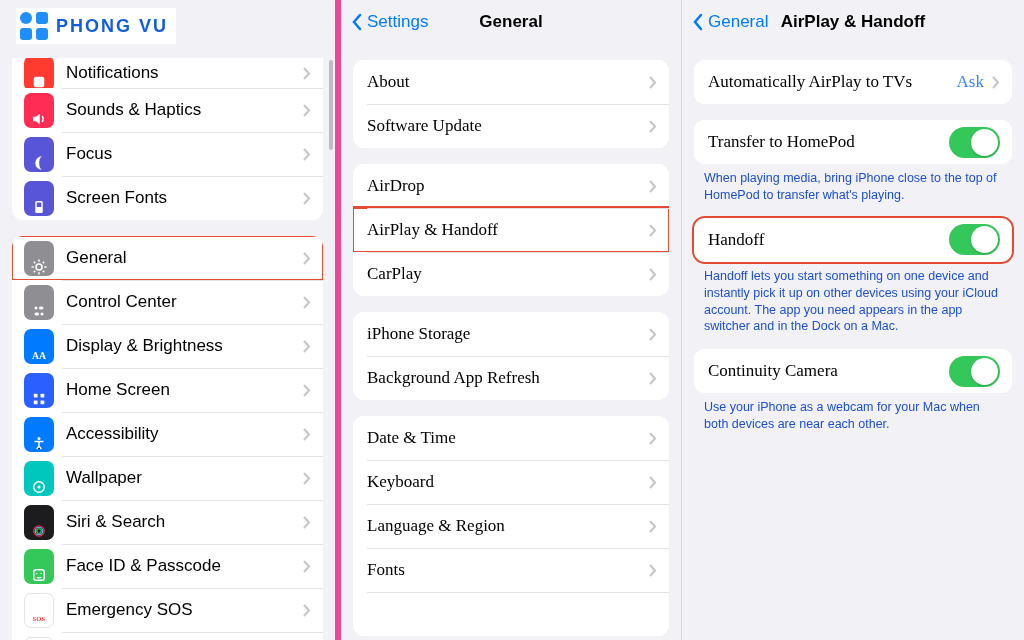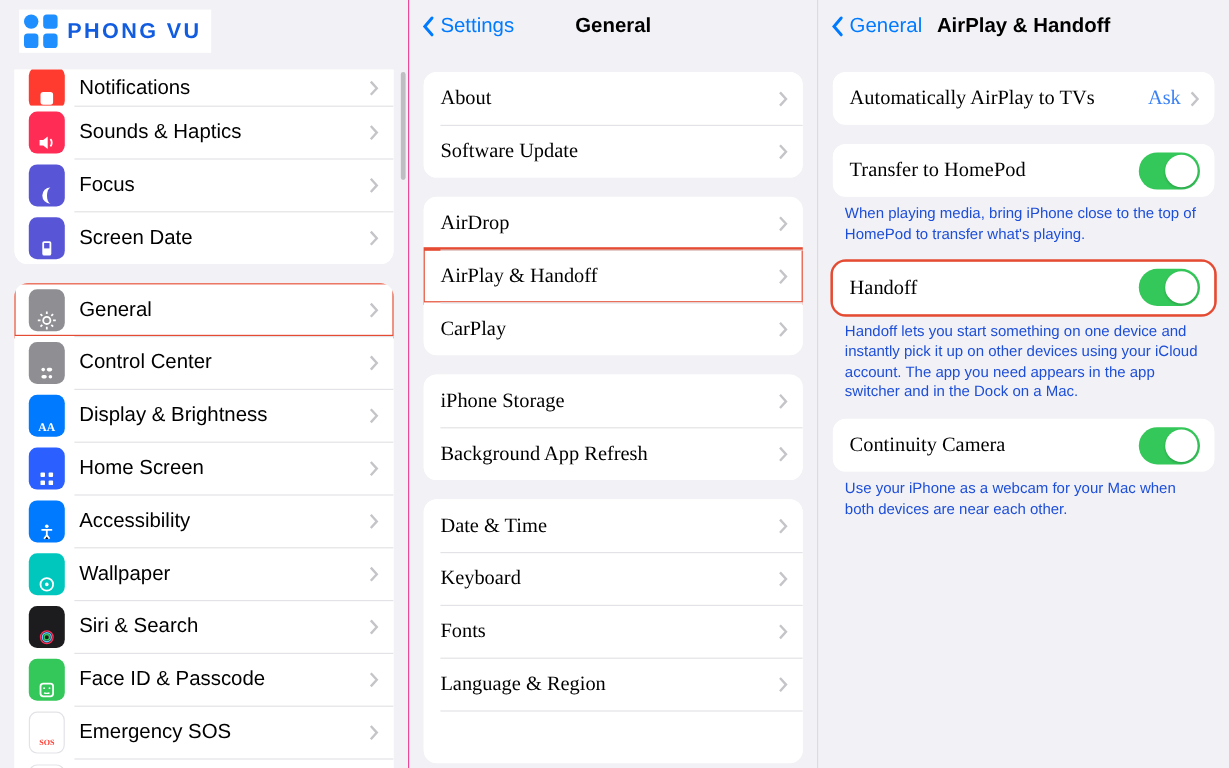--- a/index.html
+++ b/index.html
@@ -10,21 +10,21 @@
     height: 640px;
     overflow: hidden;
     position: relative;
     display: flex;
   }
   .panel {
     height: 640px;
     overflow: hidden;
     background: #f2f2f6;
   }
-  .panel.p1 { width: 341px; border-right: 1px solid #ec4899; }
+  .panel.p1 { width: 341px; border-right: 6px solid #ec4899; }
   .panel.p2 { width: 341px; border-right: 1px solid #d6d6da; }
   .panel.p3 { width: 342px; }
   .logo {
     position: absolute;
     top: 8px; left: 16px;
     display: flex; align-items: center; gap: 8px;
     z-index: 5;
     background: #fff;
     padding: 4px 8px 4px 4px;
   }
@@ -148,21 +148,21 @@
             <path d="M1 1l5 5.5L1 12"></path>
           </svg>
       </div>
       <div class="row">
         <div class="icon bg-indigo">
             <svg viewBox="0 0 24 24">
               <rect x="7" y="4" width="10" height="16" rx="2" fill="#fff"></rect>
               <rect x="9" y="6" width="6" height="6" fill="#5856d6"></rect>
             </svg>
           </div>
-        <div class="label">Screen Date</div>
+        <div class="label">Screen Fonts</div>
         <svg class="chev" viewBox="0 0 8 13">
             <path d="M1 1l5 5.5L1 12"></path>
           </svg>
       </div>
     </div>
 
     <div class="group">
       <div class="row hl">
         <div class="icon bg-gray">
             <svg viewBox="0 0 24 24">
@@ -354,27 +354,27 @@
           <path d="M1 1l5 5.5L1 12"></path>
         </svg>
     </div>
     <div class="row noicon">
       <div class="label">Keyboard</div>
       <svg class="chev" viewBox="0 0 8 13">
           <path d="M1 1l5 5.5L1 12"></path>
         </svg>
     </div>
     <div class="row noicon">
+      <div class="label">Language &amp; Region</div>
+      <svg class="chev" viewBox="0 0 8 13">
+          <path d="M1 1l5 5.5L1 12"></path>
+        </svg>
+    </div>
+    <div class="row noicon">
       <div class="label">Fonts</div>
-      <svg class="chev" viewBox="0 0 8 13">
-          <path d="M1 1l5 5.5L1 12"></path>
-        </svg>
-    </div>
-    <div class="row noicon">
-      <div class="label">Language &amp; Region</div>
       <svg class="chev" viewBox="0 0 8 13">
           <path d="M1 1l5 5.5L1 12"></path>
         </svg>
     </div>
     <div class="row noicon">
       
       
     </div>
   </div>
 </div>

